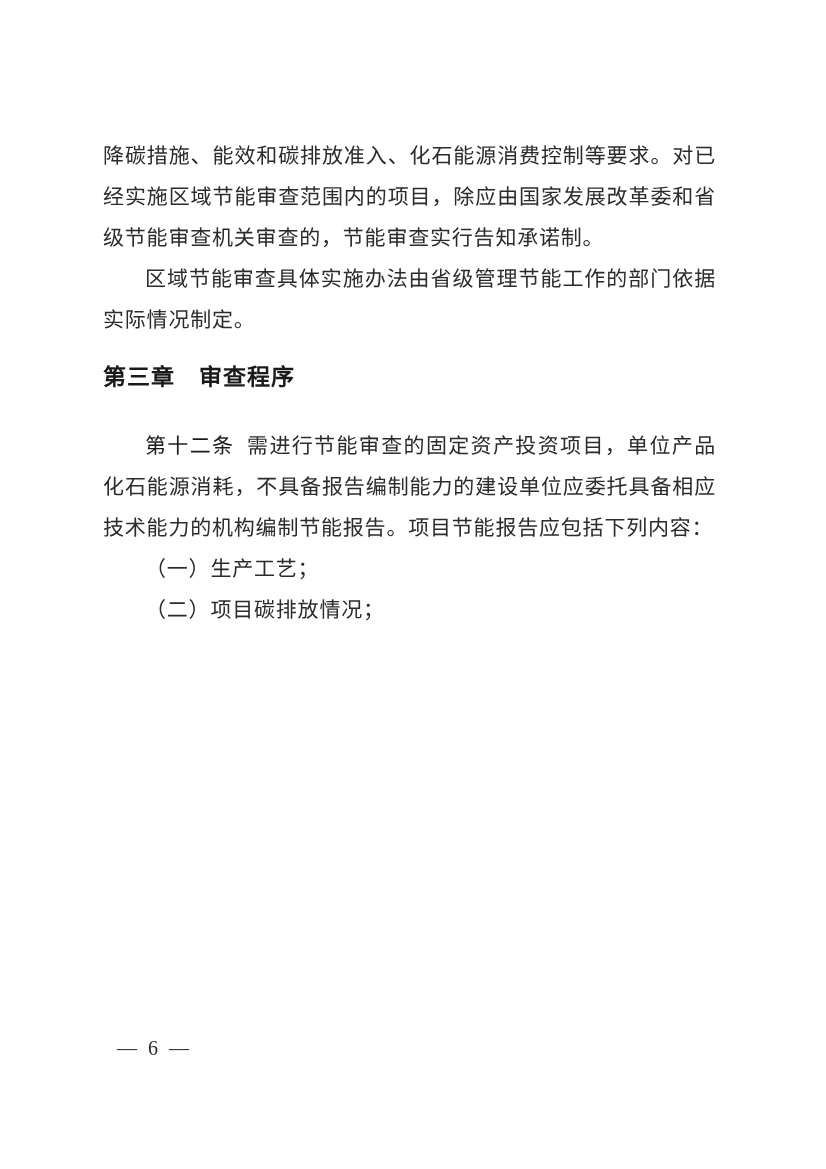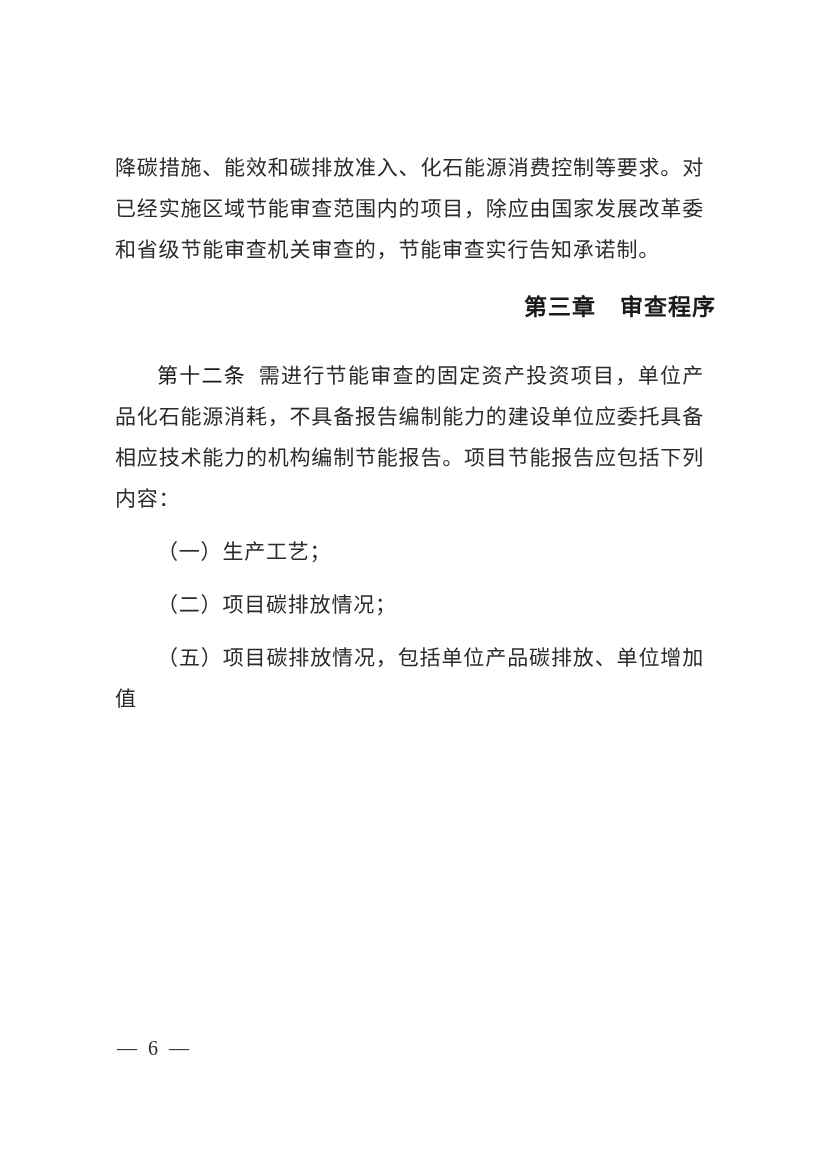--- a/index.html
+++ b/index.html
@@ -22,33 +22,33 @@
     top: 136px;
     width: 613px;
     font-size: 21px;
     line-height: 41px;
     letter-spacing: 0.8px;
     text-align: justify;
     text-justify: inter-character;
     word-break: break-all;
   }
   .content p {
-    margin: 12px;
+    margin: 0;
   }
   .indent {
     text-indent: 2em;
   }
   .chapter {
     margin: 16px 0 27px 0;
     font-family: "Liberation Sans", "DejaVu Sans", sans-serif;
     font-weight: bold;
     font-size: 23px;
     line-height: 41px;
     color: #1a1a1a;
-    text-align: right;
+    text-align: left;
     text-indent: 0;
     letter-spacing: 1px;
   }
   .article-label {
     font-family: "Liberation Sans", "DejaVu Sans", sans-serif;
     font-weight: normal;
     color: #1a1a1a;
     margin-right: 0.6em;
   }
   .page-number {
@@ -64,30 +64,30 @@
 </style>
 </head>
 <body>
 
 <div class="page">
 
   <div class="content">
 
     <p class="para">降碳措施、能效和碳排放准入、化石能源消费控制等要求。对已经实施区域节能审查范围内的项目，除应由国家发展改革委和省级节能审查机关审查的，节能审查实行告知承诺制。</p>
 
+    <p class="para indent">区域节能审查具体实施办法由省级管理节能工作的部门依据实际情况制定。</p>
 
     <h2 class="chapter">第三章　审查程序</h2>
 
     <p class="para indent"><span class="article-label">第十二条</span><span>需进行节能审查的固定资产投资项目，单位产品化石能源消耗，不具备报告编制能力的建设单位应委托具备相应技术能力的机构编制节能报告。项目节能报告应包括下列内容：</span></p>
 
     <p class="para indent">（一）生产工艺；</p>
 
     <p class="para indent">（二）项目碳排放情况；</p>
 
 
 
-    <p class="para indent">（五）项目碳排放情况，包括单位产品碳排放、单位增加值</p>
 
   </div>
 
   <div class="page-number">— 6 —</div>
 
 </div>
 
 </body></html>

